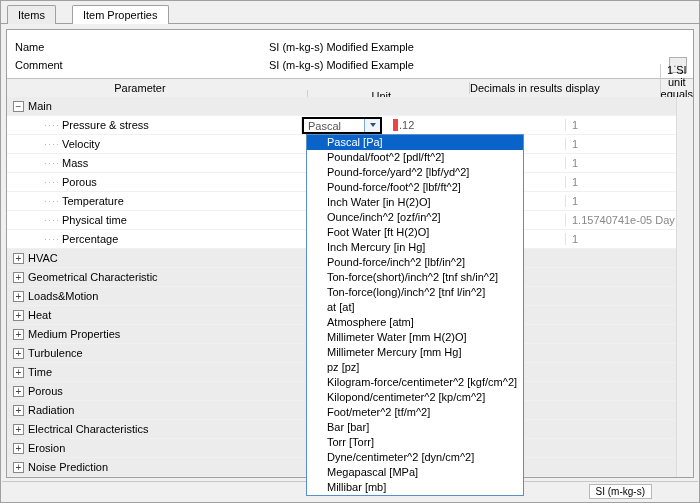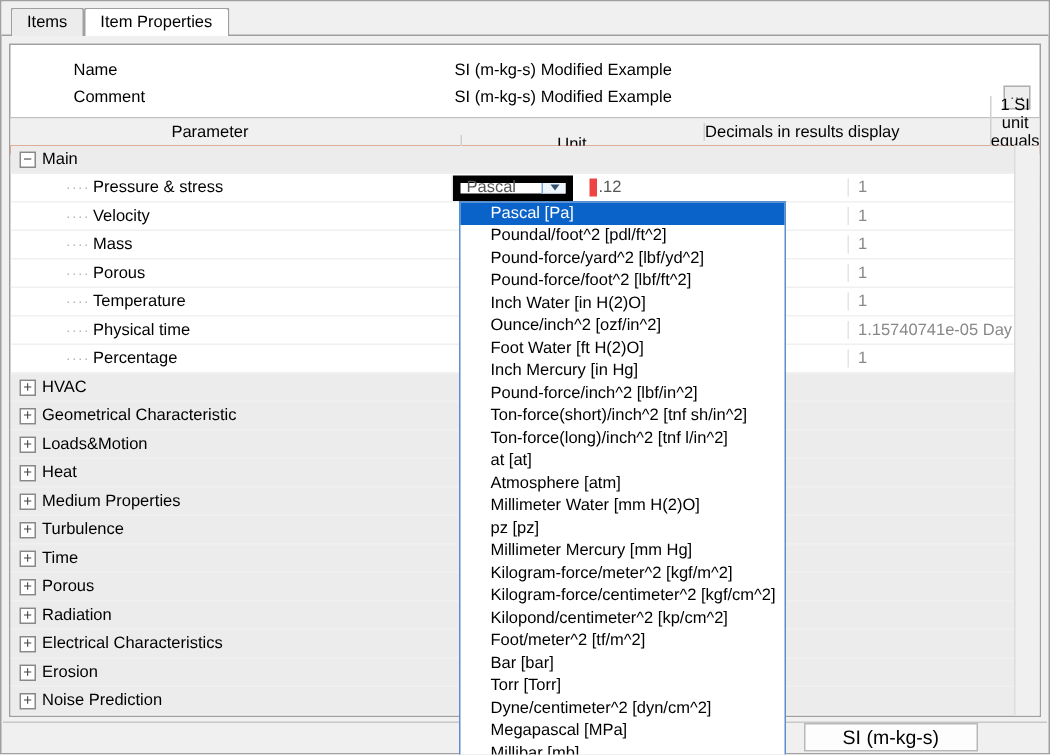--- a/index.html
+++ b/index.html
@@ -28,21 +28,21 @@
     height: 22px;
     padding-left: 6px;
     background: #f0f0f0;
     border-bottom: 1px solid #a0a0a0;
   }
   .tab {
     padding: 3px 10px 3px 10px;
     border: 1px solid #a0a0a0;
     border-bottom: none;
     background: #ececec;
-    margin-right: 0;
+    margin-right: 16px;
     position: relative;
     top: 1px;
     border-radius: 2px 2px 0 0;
     cursor: default;
   }
   .tab.active {
     background: #fff;
     z-index: 2;
   }
   
@@ -60,21 +60,20 @@
   .info {
     padding: 8px 4px 6px 8px;
   }
   .info-row {
     display: flex;
     align-items: center;
     height: 18px;
   }
   .info-label {
     width: 254px;
-    margin-left: 34px;
   }
   .info-val {
     flex: 1;
   }
   .info-ellipsis {
     width: 16px; height: 14px;
     border: 1px solid #b0b0b0;
     background: #eee;
     text-align: center;
     line-height: 11px;
@@ -146,25 +145,25 @@
   .param-indent {
     padding-left: 27px;
     display: flex;
     align-items: center;
   }
   
   .combo-wrap {
     position: relative;
     width: 80px;
     height: 17px;
-    border: 5px solid #000000;
+    border: 2px solid #000000;
     background: #fff;
     box-sizing: border-box;
     display: flex;
-    align-items: center;
+    align-items: flex-end;
     margin-left: -2px;
   }
   .combo-text {
     flex:1; padding-left:4px;
   }
   .combo-btn {
     width: 15px; height: 100%;
     border-left: 1px solid #7aa7d8;
     display:flex; align-items:center; justify-content:center;
     background:#eef5fd;
@@ -212,22 +211,22 @@
     border-top: 1px solid #c8c8c8;
     display: flex;
     align-items: center;
     justify-content: flex-end;
     padding-right: 46px;
     box-sizing: border-box;
   }
   .status-box {
     border: 1px solid #b8b8b8;
     background: #fdfdfd;
-    padding: 1px 25px;
-    font-size: 13px;
+    padding: 1px 6px;
+    font-size: 10px;
   }
 </style>
 </head>
 <body>
 
 <div class="window">
 
   <div class="tabstrip">
     <div class="tab">Items</div>
     <div class="tab active">Item Properties</div>
@@ -472,23 +471,22 @@
         <div class="dd-item">Inch Water [in H(2)O]</div>
         <div class="dd-item">Ounce/inch^2 [ozf/in^2]</div>
         <div class="dd-item">Foot Water [ft H(2)O]</div>
         <div class="dd-item">Inch Mercury [in Hg]</div>
         <div class="dd-item">Pound-force/inch^2 [lbf/in^2]</div>
         <div class="dd-item">Ton-force(short)/inch^2 [tnf sh/in^2]</div>
         <div class="dd-item">Ton-force(long)/inch^2 [tnf l/in^2]</div>
         <div class="dd-item">at [at]</div>
         <div class="dd-item">Atmosphere [atm]</div>
         <div class="dd-item">Millimeter Water [mm H(2)O]</div>
+        <div class="dd-item">Millimeter Mercury [mm Hg]</div>
         <div class="dd-item">pz [pz]</div>
-        <div class="dd-item">Millimeter Mercury [mm Hg]</div>
-        <div class="dd-item">Kilogram-force/meter^2 [kgf/m^2]</div>
         <div class="dd-item">Kilogram-force/centimeter^2 [kgf/cm^2]</div>
         <div class="dd-item">Kilopond/centimeter^2 [kp/cm^2]</div>
         <div class="dd-item">Foot/meter^2 [tf/m^2]</div>
         <div class="dd-item">Bar [bar]</div>
         <div class="dd-item">Torr [Torr]</div>
         <div class="dd-item">Dyne/centimeter^2 [dyn/cm^2]</div>
         <div class="dd-item">Megapascal [MPa]</div>
         <div class="dd-item">Millibar [mb]</div>
       </div>
 

